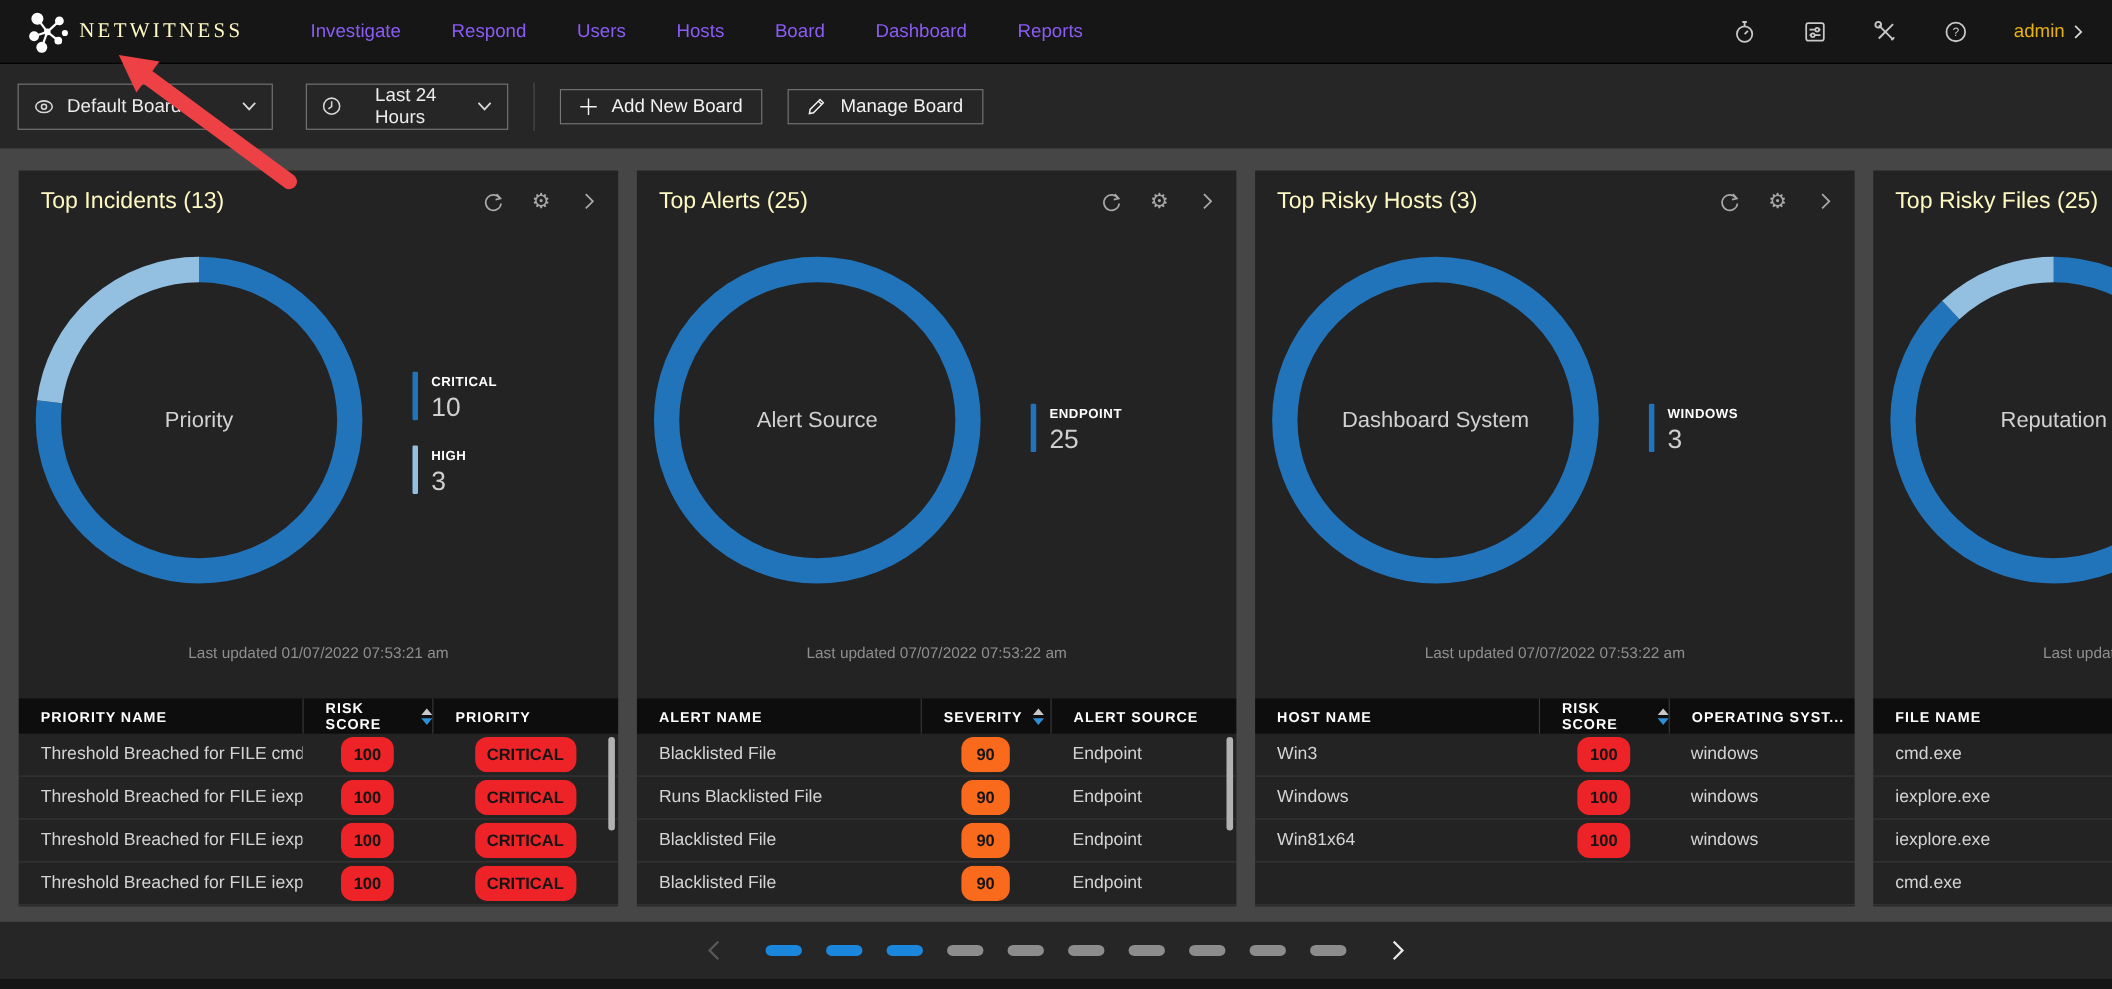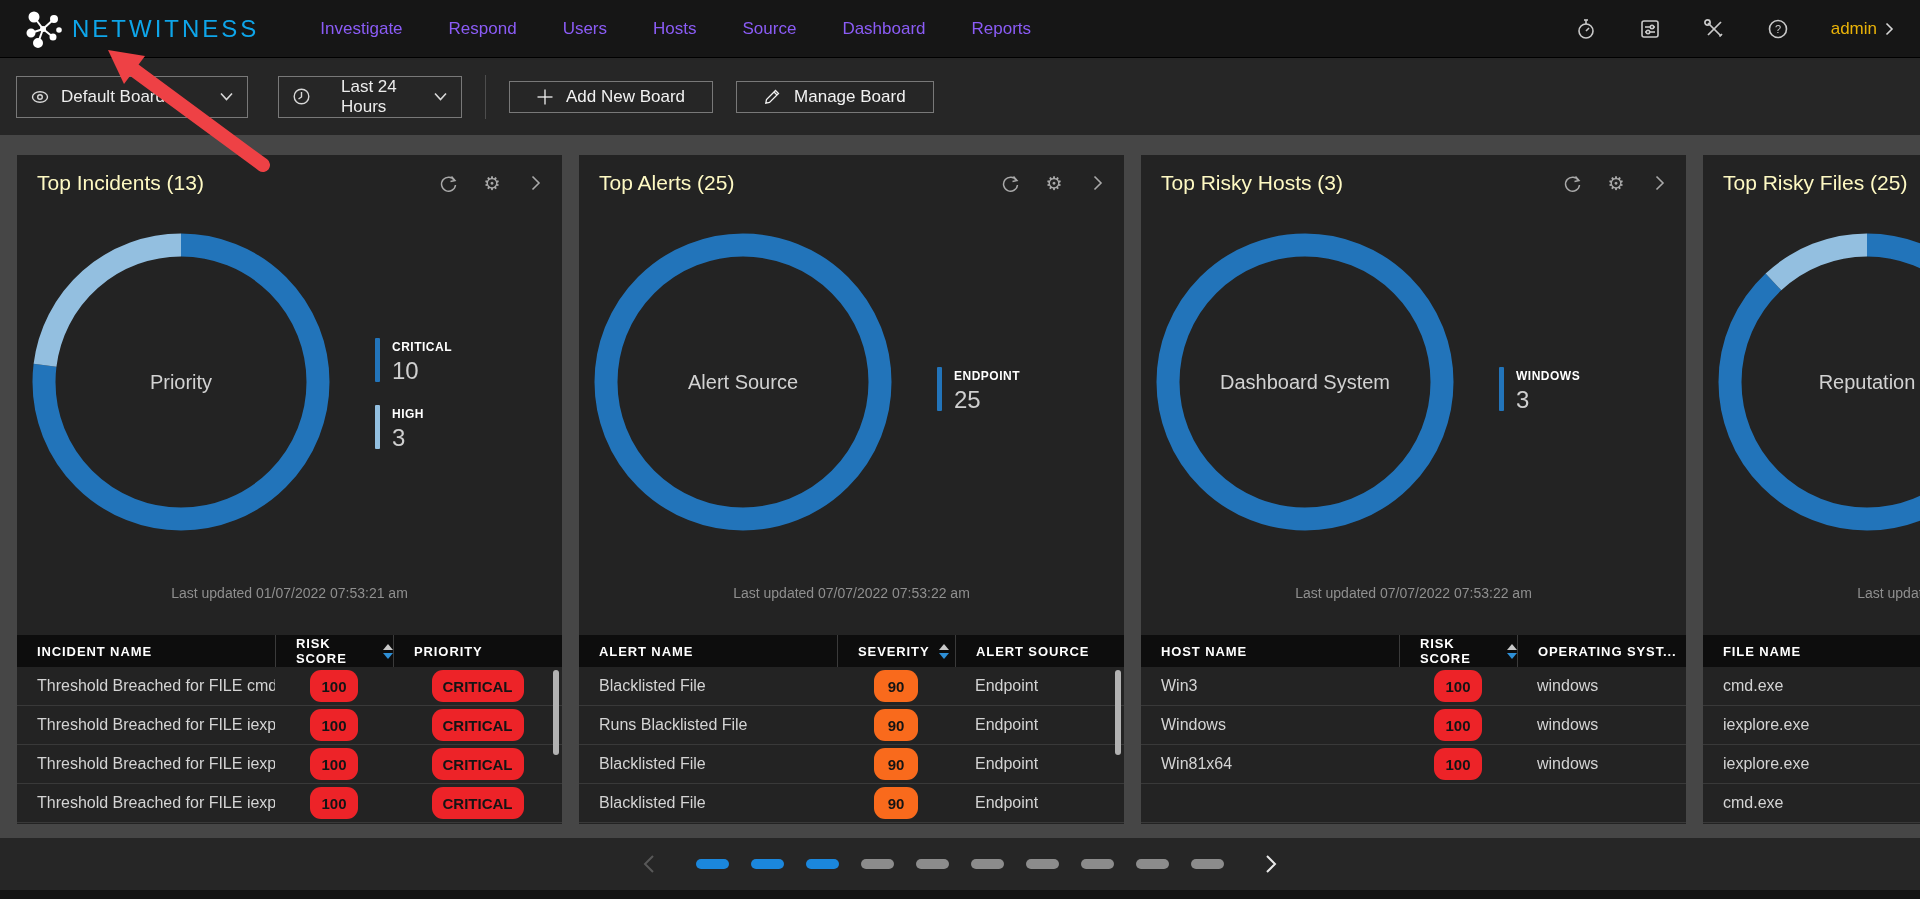--- a/index.html
+++ b/index.html
@@ -2,34 +2,34 @@
 <html style="--page-bg: #262626; --nav-bg: #161616; --board-bg: #464646; --donut-blue: #2274ba; --donut-light-blue: #93bfe0; --pill-red: #ed2328; --pill-orange: #f96a1c; --pagination-blue: #1b87dc; --sort-blue: #2e8fd6; --arrow-red: #ee4145;"><head>
 <meta charset="utf-8">
 <style>
   * { margin:0; padding:0; box-sizing:border-box; }
   html,body { width:1920px; height:899px; overflow:hidden; }
   body { background:var(--page-bg,#262626); font-family:"Liberation Sans",sans-serif; position:relative; }
 
   
   .nav { height:58px; background:var(--nav-bg,#161616); display:flex; align-items:center; padding:0 26px; border-bottom:1px solid #000; }
   .brand { display:flex; align-items:center; gap:10px; margin-right:38px; cursor:pointer; }
-  .brand-text { color:#0ea5e9; font-size:24px; letter-spacing:3px; font-weight:500; }
+  .brand-text { color:#fef9c3; font-size:19px; letter-spacing:3px; font-weight:500;font-family:Liberation Serif, serif; }
   .nav-item { color:#8b5cf6; font-size:17px; margin:0 23px; cursor:pointer; white-space:nowrap; }
   .nav-right { margin-left:auto; display:flex; align-items:center; gap:42px; }
   .nav-ico { width:22px; height:22px; display:flex; align-items:center; justify-content:center; color:#c9c9c9; }
   .admin { display:flex; align-items:center; gap:8px; color:#eab308; font-size:17px; cursor:pointer; }
 
   
   .toolbar { height:77px; display:flex; align-items:center; padding:0 16px; }
   .tb-select { height:42px; border:1px solid #787878; background:transparent; display:flex; align-items:center; padding:0 14px; gap:12px; color:#ececec; font-size:17px; cursor:pointer; }
   .tb-select .lbl { flex:1; }
   .sel-board { width:232px; margin-right:30px; }
   .sel-time  { width:184px;gap:31px; }
   .vdivider { width:1px; height:44px; background:#4d4d4d; margin:0 23px; }
-  .tb-btn { height:32px; border:1px solid #787878; background:transparent; display:flex; align-items:center; gap:13px; padding:0 27px; color:#f2f2f2; font-size:17px; cursor:pointer; margin-right:23px; }
+  .tb-btn { height:32px; border:1px solid #787878; background:transparent; display:flex; align-items:center; gap:13px; padding:0 17px; color:#f2f2f2; font-size:17px; cursor:pointer; margin-right:23px; }
 
   
   .board { background:var(--board-bg,#464646); padding:20px 0 14px 17px; overflow:hidden; }
   .cards { display:flex; gap:17px; width:2231px; }
   .card { position:relative; width:545px; height:669px; background:#232323; flex:none; overflow:hidden; }
   .card-header { position:absolute; top:16px; left:20px; right:16px; display:flex; align-items:center; z-index:2; }
   .card-title { color:#fef9c3; font-size:21px; font-weight:400; white-space:nowrap; }
   .card-icons { margin-left:auto; display:flex; align-items:center; gap:24px; color:#a9a9a9; }
   .card-icons .ci { width:20px; height:20px; display:flex; align-items:center; justify-content:center; cursor:pointer; }
   .gear-glyph { font-family:"DejaVu Sans",sans-serif; font-size:19px; line-height:1; color:#a9a9a9; }
@@ -99,21 +99,21 @@
           <circle cx="17" cy="20" r="2"></circle>
         <circle cx="33" cy="21" r="1.8"></circle>
       </g>
     </svg>
     <span class="brand-text">NETWITNESS</span>
   </div>
   <span class="nav-item">Investigate</span>
   <span class="nav-item">Respond</span>
   <span class="nav-item">Users</span>
   <span class="nav-item">Hosts</span>
-  <span class="nav-item">Source</span>
+  <span class="nav-item">Board</span>
   <span class="nav-item">Dashboard</span>
   <span class="nav-item">Reports</span>
 
   <div class="nav-right">
     <span class="nav-ico">
       <svg width="22" height="22" viewBox="0 0 22 22" fill="none" stroke="#c9c9c9" stroke-width="1.6">
         <circle cx="11" cy="13" r="7"></circle>
           <line x1="9" y1="2" x2="13" y2="2"></line>
           <line x1="11" y1="2" x2="11" y2="6"></line>
         <line x1="11" y1="13" x2="14" y2="10"></line>
@@ -230,21 +230,21 @@
           <span class="legend-text">
             <span class="legend-label">HIGH</span>
             <span class="legend-value">3</span>
           </span>
         </div>
       </div>
       <div class="last-updated">Last updated 01/07/2022 07:53:21 am</div>
       <div class="tbl">
         <div class="thead">
           <span class="th w-name">
-              <span>INCIDENT NAME</span>
+              <span>PRIORITY NAME</span>
             </span>
           <span class="th w-mid">
               <span>RISK SCORE</span>
             <span class="sort">
                 <span class="s-up"></span>
                 <span class="s-down"></span>
               </span>
           </span>
           <span class="th w-last">
               <span>PRIORITY</span>

